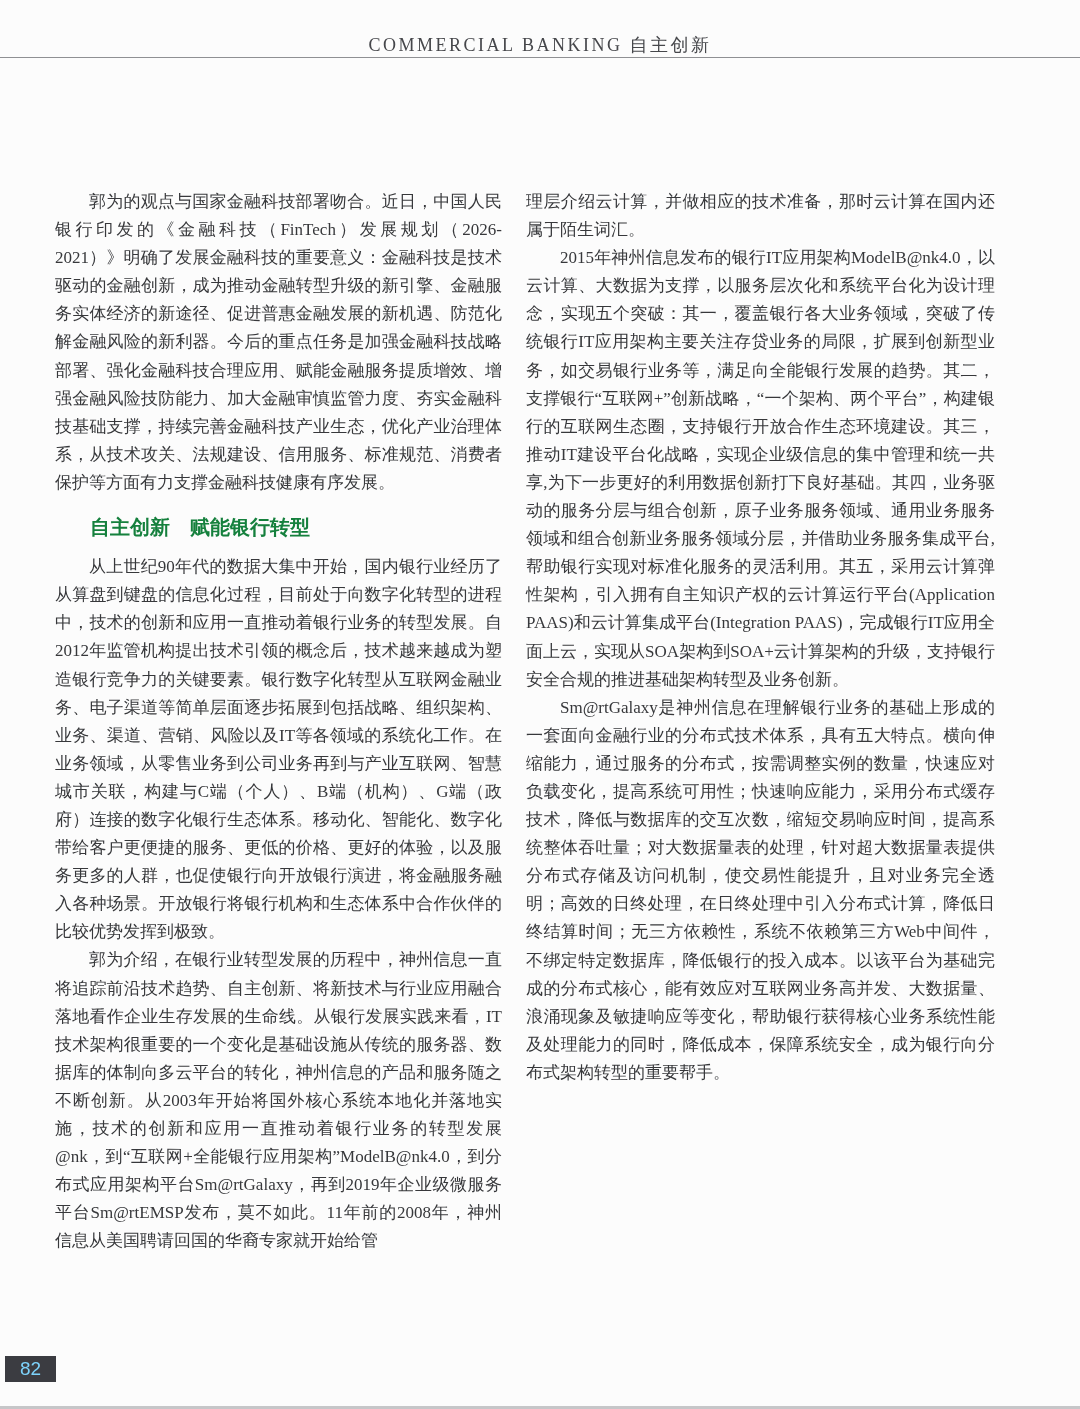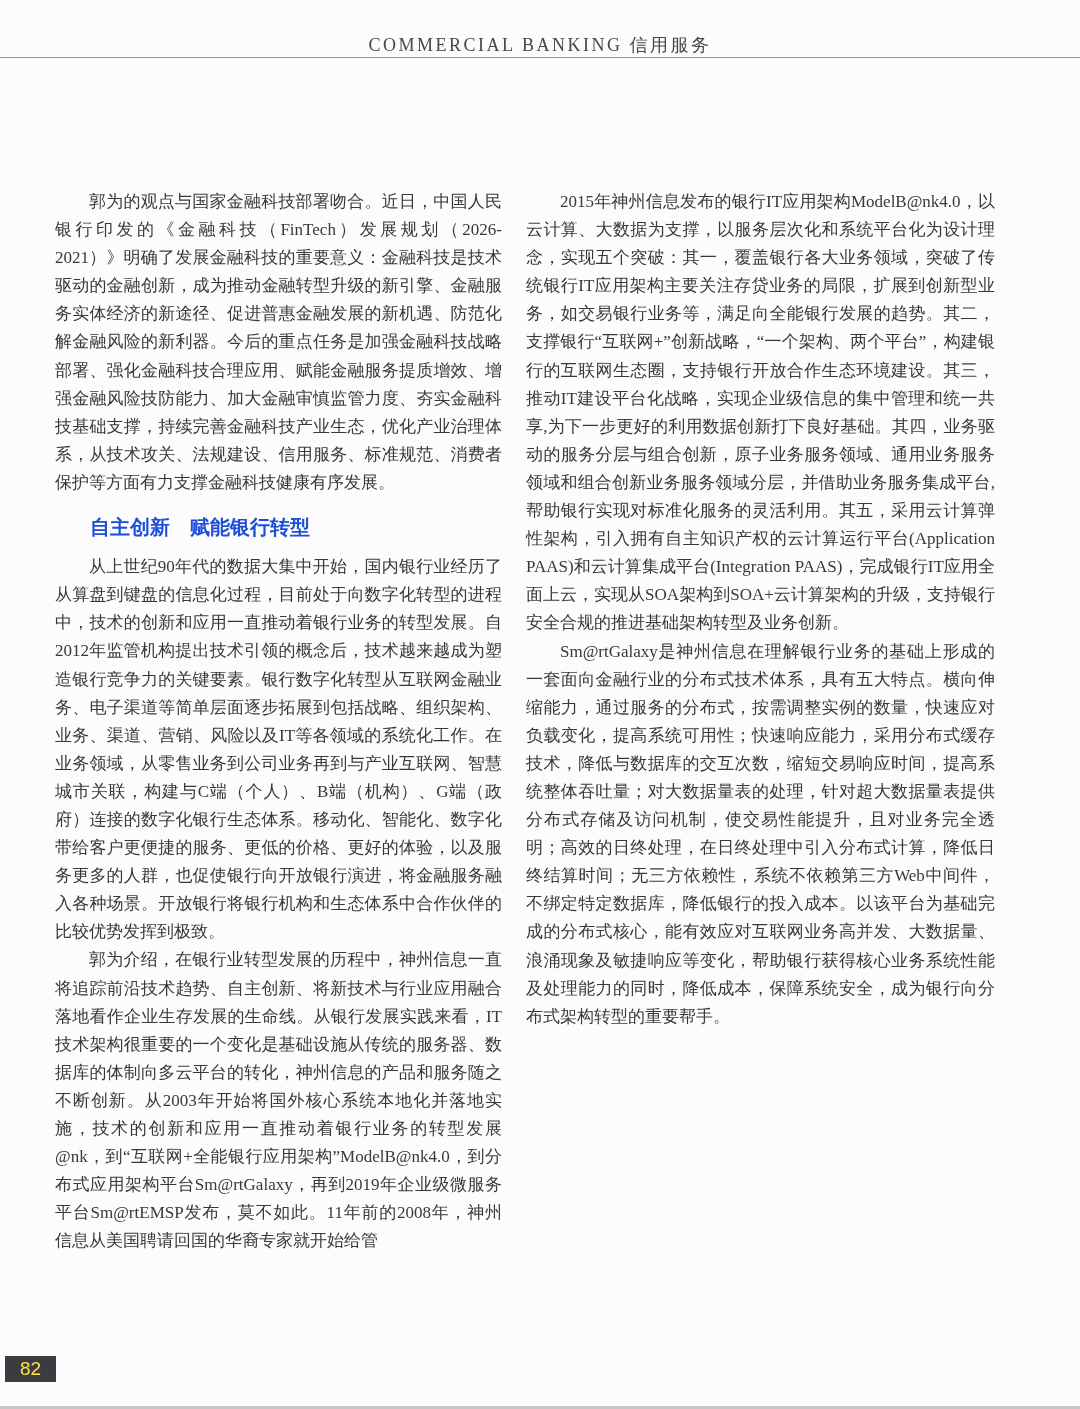--- a/index.html
+++ b/index.html
@@ -23,53 +23,54 @@
     position: absolute; top: 188px;
     font-size: 17px; line-height: 28.1px;
     text-align: justify; color: #37383b;
   }
   .column.left  { left: 55px;  width: 447px; }
   .column.right { left: 526px; width: 469px; }
   .column p { margin: 0; text-indent: 2em; }
   .column p.continuation { text-indent: 0; }
   .section-heading {
     font-family: "Liberation Sans", "DejaVu Sans", sans-serif;
-    font-weight: bold; font-size: 20px; color: #1d4ed8;
+    font-weight: bold; font-size: 20px; color: #15803d;
     margin: 16px 0 12px 0; text-indent: 1.75em;
   }
   .page-badge {
     position: absolute; left: 5px; top: 1356px;
     width: 51px; height: 26px;
-    background: #3b3c41; color: #fde047;
+    background: #3b3c41; color: #7dd3fc;
     font-family: "Liberation Sans", "DejaVu Sans", sans-serif;
     font-size: 19px;
     display: flex; align-items: center; justify-content: center;
   }
   .bottom-edge {
     position: absolute; left: 0; bottom: 0;
     width: 1080px; height: 3px; background: #c6c6c8;
   }
 </style>
 </head>
 <body>
 
 <header>
-  <div class="masthead">COMMERCIAL BANKING 信用服务</div>
+  <div class="masthead">COMMERCIAL BANKING 自主创新</div>
   <div class="masthead-rule"></div>
 </header>
 
 <main>
   <section class="column left">
     <p>郭为的观点与国家金融科技部署吻合。近日，中国人民银行印发的《金融科技（FinTech）发展规划（2026-2021）》明确了发展金融科技的重要意义：金融科技是技术驱动的金融创新，成为推动金融转型升级的新引擎、金融服务实体经济的新途径、促进普惠金融发展的新机遇、防范化解金融风险的新利器。今后的重点任务是加强金融科技战略部署、强化金融科技合理应用、赋能金融服务提质增效、增强金融风险技防能力、加大金融审慎监管力度、夯实金融科技基础支撑，持续完善金融科技产业生态，优化产业治理体系，从技术攻关、法规建设、信用服务、标准规范、消费者保护等方面有力支撑金融科技健康有序发展。</p>
     <h2 class="section-heading">自主创新　赋能银行转型</h2>
     <p>从上世纪90年代的数据大集中开始，国内银行业经历了从算盘到键盘的信息化过程，目前处于向数字化转型的进程中，技术的创新和应用一直推动着银行业务的转型发展。自2012年监管机构提出技术引领的概念后，技术越来越成为塑造银行竞争力的关键要素。银行数字化转型从互联网金融业务、电子渠道等简单层面逐步拓展到包括战略、组织架构、业务、渠道、营销、风险以及IT等各领域的系统化工作。在业务领域，从零售业务到公司业务再到与产业互联网、智慧城市关联，构建与C端（个人）、B端（机构）、G端（政府）连接的数字化银行生态体系。移动化、智能化、数字化带给客户更便捷的服务、更低的价格、更好的体验，以及服务更多的人群，也促使银行向开放银行演进，将金融服务融入各种场景。开放银行将银行机构和生态体系中合作伙伴的比较优势发挥到极致。</p>
     <p>郭为介绍，在银行业转型发展的历程中，神州信息一直将追踪前沿技术趋势、自主创新、将新技术与行业应用融合落地看作企业生存发展的生命线。从银行发展实践来看，IT技术架构很重要的一个变化是基础设施从传统的服务器、数据库的体制向多云平台的转化，神州信息的产品和服务随之不断创新。从2003年开始将国外核心系统本地化并落地实施，技术的创新和应用一直推动着银行业务的转型发展@nk，到“互联网+全能银行应用架构”ModelB@nk4.0，到分布式应用架构平台Sm@rtGalaxy，再到2019年企业级微服务平台Sm@rtEMSP发布，莫不如此。11年前的2008年，神州信息从美国聘请回国的华裔专家就开始给管</p>
   </section>
 
   <section class="column right">
+    <p class="continuation">理层介绍云计算，并做相应的技术准备，那时云计算在国内还属于陌生词汇。</p>
     <p>2015年神州信息发布的银行IT应用架构ModelB@nk4.0，以云计算、大数据为支撑，以服务层次化和系统平台化为设计理念，实现五个突破：其一，覆盖银行各大业务领域，突破了传统银行IT应用架构主要关注存贷业务的局限，扩展到创新型业务，如交易银行业务等，满足向全能银行发展的趋势。其二，支撑银行“互联网+”创新战略，“一个架构、两个平台”，构建银行的互联网生态圈，支持银行开放合作生态环境建设。其三，推动IT建设平台化战略，实现企业级信息的集中管理和统一共享,为下一步更好的利用数据创新打下良好基础。其四，业务驱动的服务分层与组合创新，原子业务服务领域、通用业务服务领域和组合创新业务服务领域分层，并借助业务服务集成平台,帮助银行实现对标准化服务的灵活利用。其五，采用云计算弹性架构，引入拥有自主知识产权的云计算运行平台(Application PAAS)和云计算集成平台(Integration PAAS)，完成银行IT应用全面上云，实现从SOA架构到SOA+云计算架构的升级，支持银行安全合规的推进基础架构转型及业务创新。</p>
     <p>Sm@rtGalaxy是神州信息在理解银行业务的基础上形成的一套面向金融行业的分布式技术体系，具有五大特点。横向伸缩能力，通过服务的分布式，按需调整实例的数量，快速应对负载变化，提高系统可用性；快速响应能力，采用分布式缓存技术，降低与数据库的交互次数，缩短交易响应时间，提高系统整体吞吐量；对大数据量表的处理，针对超大数据量表提供分布式存储及访问机制，使交易性能提升，且对业务完全透明；高效的日终处理，在日终处理中引入分布式计算，降低日终结算时间；无三方依赖性，系统不依赖第三方Web中间件，不绑定特定数据库，降低银行的投入成本。以该平台为基础完成的分布式核心，能有效应对互联网业务高并发、大数据量、浪涌现象及敏捷响应等变化，帮助银行获得核心业务系统性能及处理能力的同时，降低成本，保障系统安全，成为银行向分布式架构转型的重要帮手。</p>
   </section>
 </main>
 
 <footer>
   <div class="page-badge">82</div>
   <div class="bottom-edge"></div>
 </footer>
 

